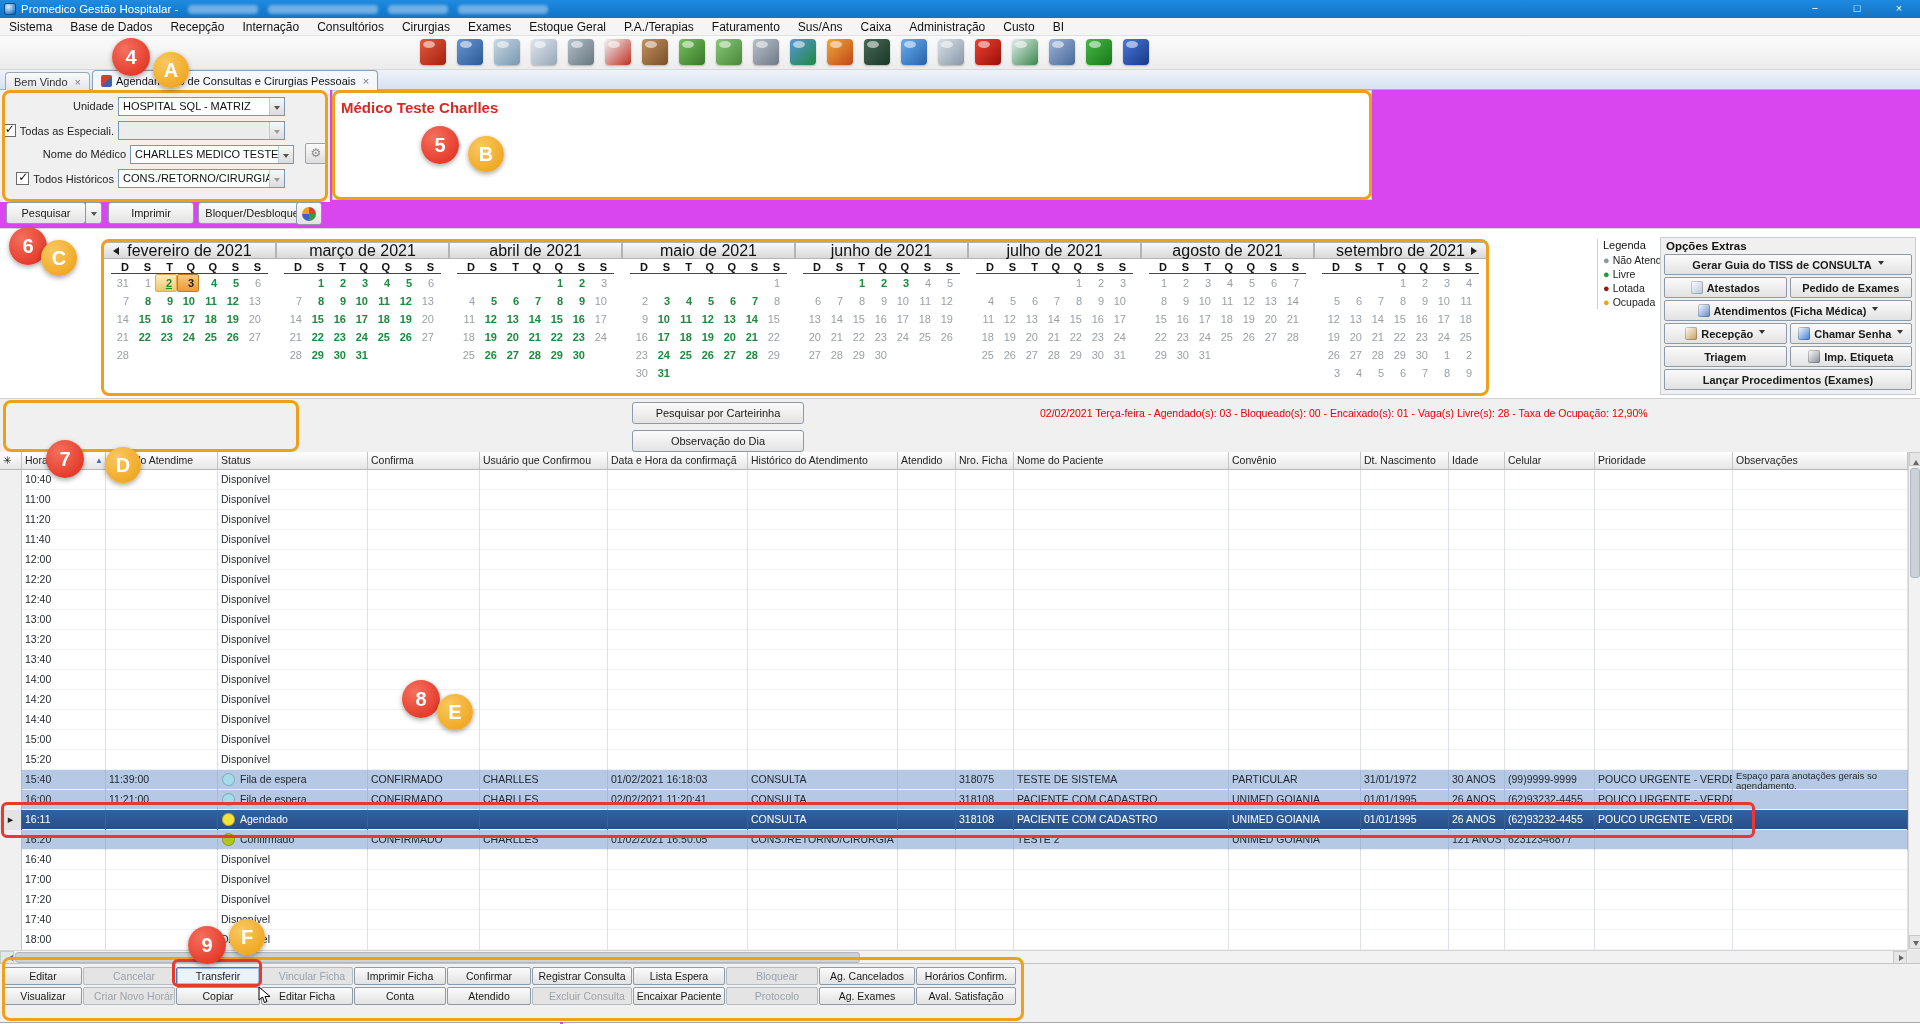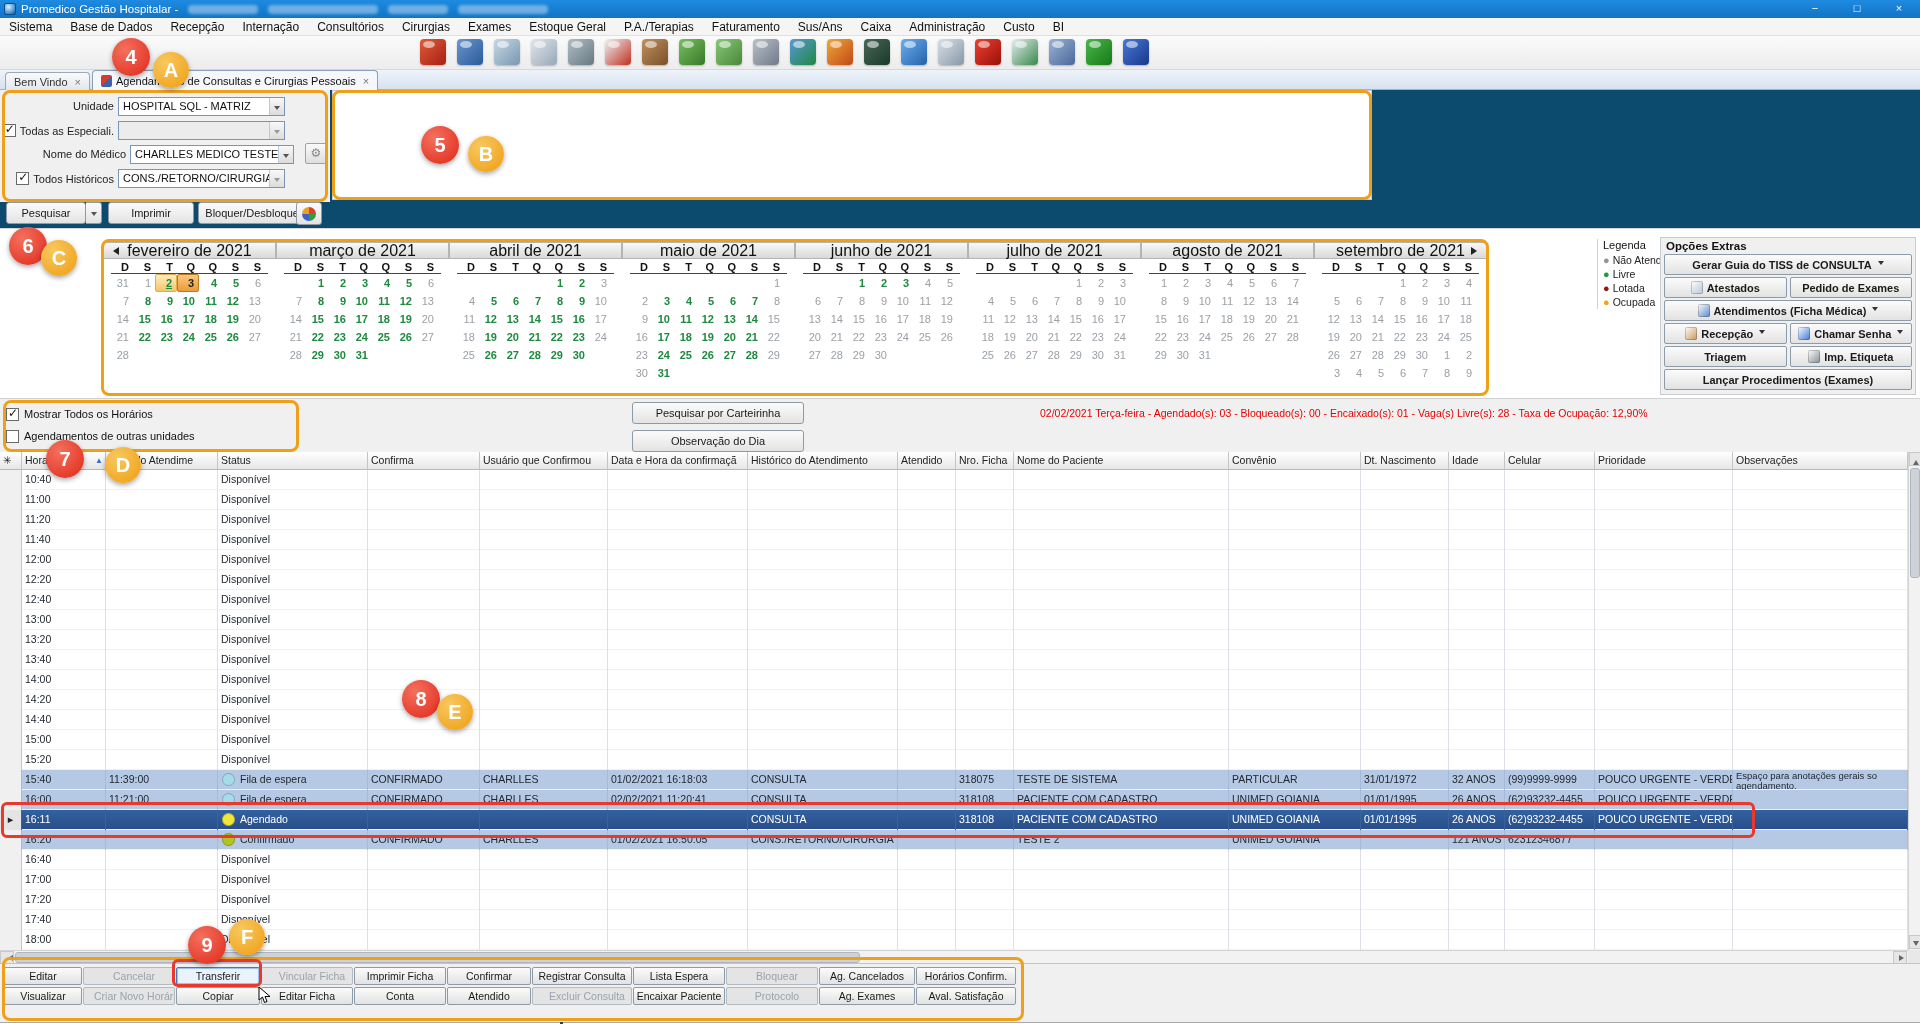--- a/index.html
+++ b/index.html
@@ -1,17 +1,17 @@
 <!DOCTYPE html>
 <html><head>
 <meta charset="utf-8">
 <style>
   * { box-sizing: border-box; margin: 0; padding: 0; }
   html,body { width:1920px; height:1024px; overflow:hidden; font-family:"Liberation Sans","DejaVu Sans",sans-serif; background:#f0f0f0; }
-  #stage { position:relative; width:1920px; height:1024px; background:#0c4a6e; overflow:hidden; }
+  #stage { position:relative; width:1920px; height:1024px; background:#d946ef; overflow:hidden; }
 
   
   .titlebar { position:absolute; left:0; top:0; width:1920px; height:18px; background:linear-gradient(#1e8ae0,#1174c6); color:#fff; display:flex; align-items:center; font-size:11.5px; }
   .appicon { width:12px; height:12px; margin:0 5px 0 4px; border-radius:2px; background:radial-gradient(circle at 35% 30%, #dff0ff, #3a8ad0 70%, #1a4a88); border:1px solid #0c4f8c; }
   .redact { height:9px; border-radius:4px; background:rgba(255,255,255,.38); filter:blur(1.5px); margin-left:10px; }
   .winbtns { margin-left:auto; display:flex; height:18px; }
   .winbtn { width:42px; text-align:center; line-height:17px; font-size:11px; color:#fff; }
 
   
   .menubar { position:absolute; left:0; top:18px; width:1920px; height:18px; background:#f5f5f5; border-bottom:1px solid #e0e0e0; display:flex; align-items:center; font-size:12px; color:#111; }
@@ -309,20 +309,21 @@
         <span class="tri-down" style="right:4px;top:9px"></span>
       </span>
     <span class="btn" style="width:86px;position:absolute;left:108px">Imprimir</span>
     <span class="btn" style="width:118px;position:absolute;left:198px">Bloquer/Desbloquear</span>
     <span class="wheelbtn">
         <span class="wheel"></span>
       </span>
   </div>
 
   <div class="obs-panel">
+    <div class="obs-content" id="obs-content" style="color: rgb(212, 42, 32);">Médico Teste Charlles</div>
   </div>
 
   <div class="cal-strip">
     <div id="months">
         <div class="month">
           <div class="mhead">fevereiro de 2021<span class="mnav left"></span></div>
           <div class="wdays">
             <span class="wd">D</span>
             <span class="wd">S</span>
             <span class="wd">T</span>
@@ -865,30 +866,20 @@
           <div class="xrow">
             <button class="xbtn">
               <span>Lançar Procedimentos (Exames)</span>
             </button>
           </div>
         </div>
     </div>
   </div>
 
   <div class="controls">
-    <div class="ctl-checks">
-      <div class="ckrow">
-          <span class="cb on"></span>
-          <span>Mostrar Todos os Horários</span>
-        </div>
-      <div class="ckrow">
-          <span class="cb"></span>
-          <span>Agendamentos de outras unidades</span>
-        </div>
-    </div>
     <div class="stackbtns">
       <span class="btn">Pesquisar por Carteirinha</span>
       <span class="btn">Observação do Dia</span>
     </div>
     <div class="summary">02/02/2021 Terça-feira - Agendado(s): 03 - Bloqueado(s): 00 - Encaixado(s): 01 - Vaga(s) Livre(s): 28 - Taxa de Ocupação: 12,90%</div>
   </div>
 
   <div class="grid">
     <div id="grid-head">
         <div class="gh" style="width: 22px;"><span>✳</span></div>
@@ -1202,21 +1193,21 @@
           <div class="gc" style="width: 150px;"><span class="dot" style="background: rgb(166, 220, 234);"></span><span>Fila de espera</span></div>
           <div class="gc" style="width: 112px;">CONFIRMADO</div>
           <div class="gc" style="width: 128px;">CHARLLES</div>
           <div class="gc" style="width: 140px;">01/02/2021 16:18:03</div>
           <div class="gc" style="width: 150px;">CONSULTA</div>
           <div class="gc" style="width: 58px;"></div>
           <div class="gc" style="width: 58px;">318075</div>
           <div class="gc" style="width: 215px;">TESTE DE SISTEMA</div>
           <div class="gc" style="width: 132px;">PARTICULAR</div>
           <div class="gc" style="width: 88px;">31/01/1972</div>
-          <div class="gc" style="width: 56px;">32 ANOS</div>
+          <div class="gc" style="width: 56px;">30 ANOS</div>
           <div class="gc" style="width: 90px;">(99)9999-9999</div>
           <div class="gc" style="width: 138px;">POUCO URGENTE - VERDE</div>
           <div class="gc last" style="width: 140px;">
             <span class="cell-obs-text">Espaço para anotações gerais so agendamento.</span>
           </div>
         </div>
         <div class="gr blue">
           <div class="gc markc" style="width: 22px;"></div>
           <div class="gc" style="width: 84px;">16:00</div>
           <div class="gc" style="width: 112px;">11:21:00</div>

